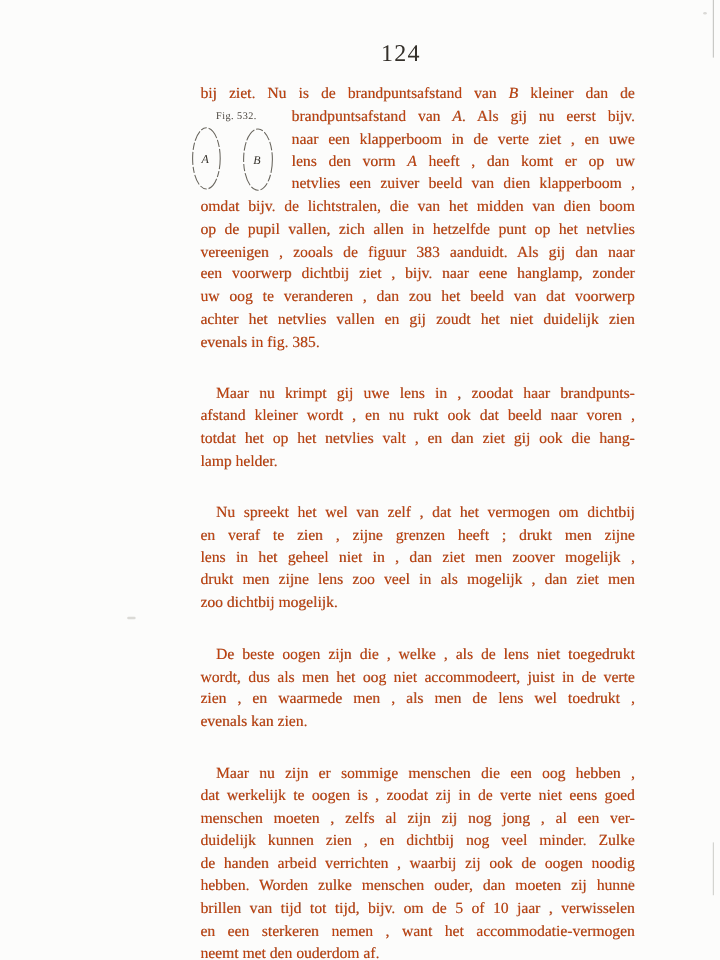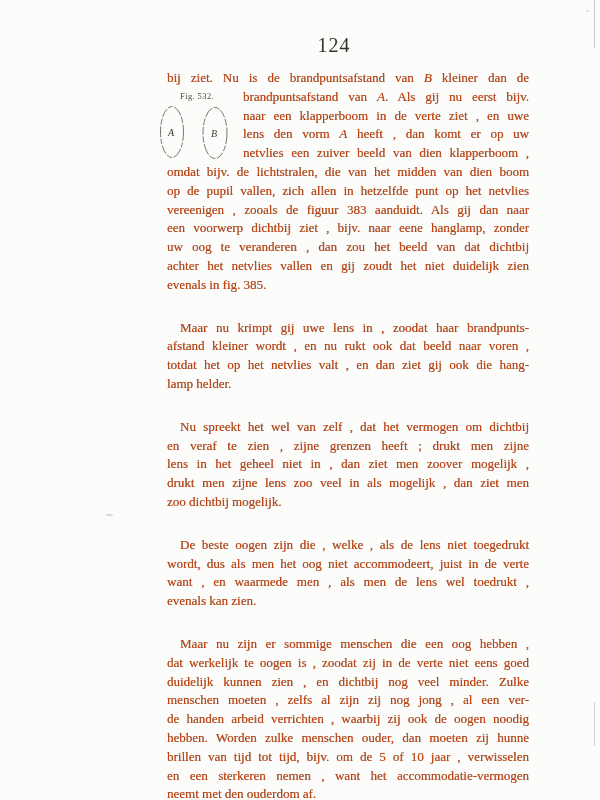--- a/index.html
+++ b/index.html
@@ -95,40 +95,40 @@
   <div class="text-block" id="text-block">
       <div class="line">bij ziet.  Nu is de brandpuntsafstand van <i>B</i> kleiner dan de</div>
       <div class="line indent-fig">brandpuntsafstand van <i>A</i>.  Als gij nu eerst bijv.</div>
       <div class="line indent-fig">naar een klapperboom in de verte ziet , en uwe</div>
       <div class="line indent-fig">lens den vorm <i>A</i> heeft , dan komt er op uw</div>
       <div class="line indent-fig">netvlies een zuiver beeld van dien klapperboom ,</div>
       <div class="line">omdat bijv. de lichtstralen, die van het midden van dien boom</div>
       <div class="line">op de pupil vallen, zich allen in hetzelfde punt op het netvlies</div>
       <div class="line">vereenigen , zooals de figuur 383 aanduidt.  Als gij dan naar</div>
       <div class="line">een voorwerp dichtbij ziet , bijv. naar eene hanglamp, zonder</div>
-      <div class="line">uw oog te veranderen , dan zou het beeld van dat dichtbij</div>
+      <div class="line">uw oog te veranderen , dan zou het beeld van dat voorwerp</div>
       <div class="line">achter het netvlies vallen en gij zoudt het niet duidelijk zien</div>
       <div class="line last">evenals in fig. 385.</div>
       <div class="line indent-para">Maar nu krimpt gij uwe lens in , zoodat haar brandpunts-</div>
       <div class="line">afstand kleiner wordt , en nu rukt ook dat beeld naar voren ,</div>
       <div class="line">totdat het op het netvlies valt , en dan ziet gij ook die hang-</div>
       <div class="line last">lamp helder.</div>
       <div class="line indent-para">Nu spreekt het wel van zelf , dat het vermogen om dichtbij</div>
       <div class="line">en veraf te zien , zijne grenzen heeft ; drukt men zijne</div>
       <div class="line">lens in het geheel niet in , dan ziet men zoover mogelijk ,</div>
       <div class="line">drukt men zijne lens zoo veel in als mogelijk , dan ziet men</div>
       <div class="line last">zoo dichtbij mogelijk.</div>
       <div class="line indent-para">De beste oogen zijn die , welke , als de lens niet toegedrukt</div>
       <div class="line">wordt, dus als men het oog niet accommodeert, juist in de verte</div>
-      <div class="line">want , en waarmede men , als men de lens wel toedrukt ,</div>
+      <div class="line">zien , en waarmede men , als men de lens wel toedrukt ,</div>
       <div class="line last">evenals kan zien.</div>
       <div class="line indent-para">Maar nu zijn er sommige menschen die een oog hebben ,</div>
       <div class="line">dat werkelijk te oogen is , zoodat zij in de verte niet eens goed</div>
+      <div class="line">menschen moeten , zelfs al zijn zij nog jong , al een ver-</div>
       <div class="line">duidelijk kunnen zien , en dichtbij nog veel minder.  Zulke</div>
-      <div class="line">menschen moeten , zelfs al zijn zij nog jong , al een ver-</div>
       <div class="line">de handen arbeid verrichten , waarbij zij ook de oogen noodig</div>
       <div class="line">hebben.  Worden zulke menschen ouder, dan moeten zij hunne</div>
       <div class="line">brillen van tijd tot tijd, bijv. om de 5 of 10 jaar , verwisselen</div>
       <div class="line">en een sterkeren nemen , want het accommodatie-vermogen</div>
       <div class="line last">neemt met den ouderdom af.</div>
     </div>
 
   <div class="edge-line top"></div>
   <div class="edge-line bottom"></div>
   <div class="speck s1"></div>

